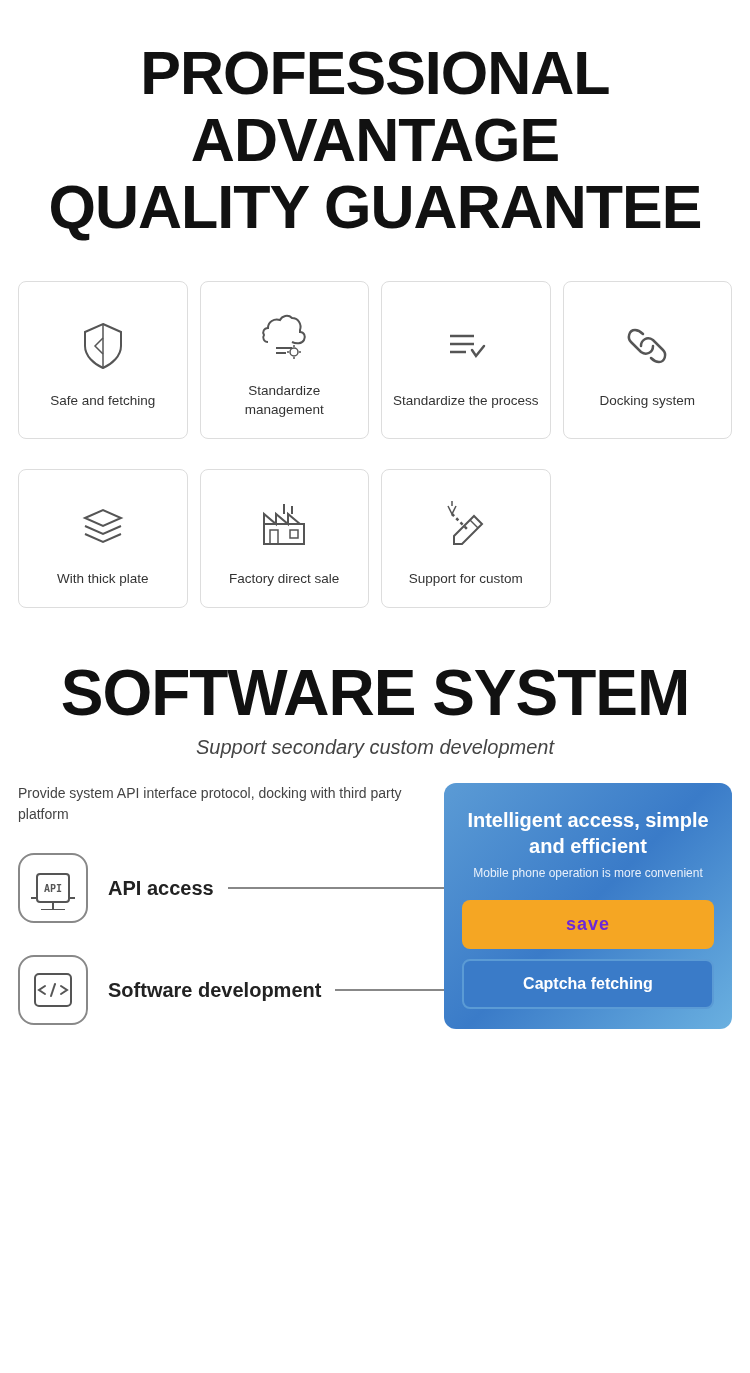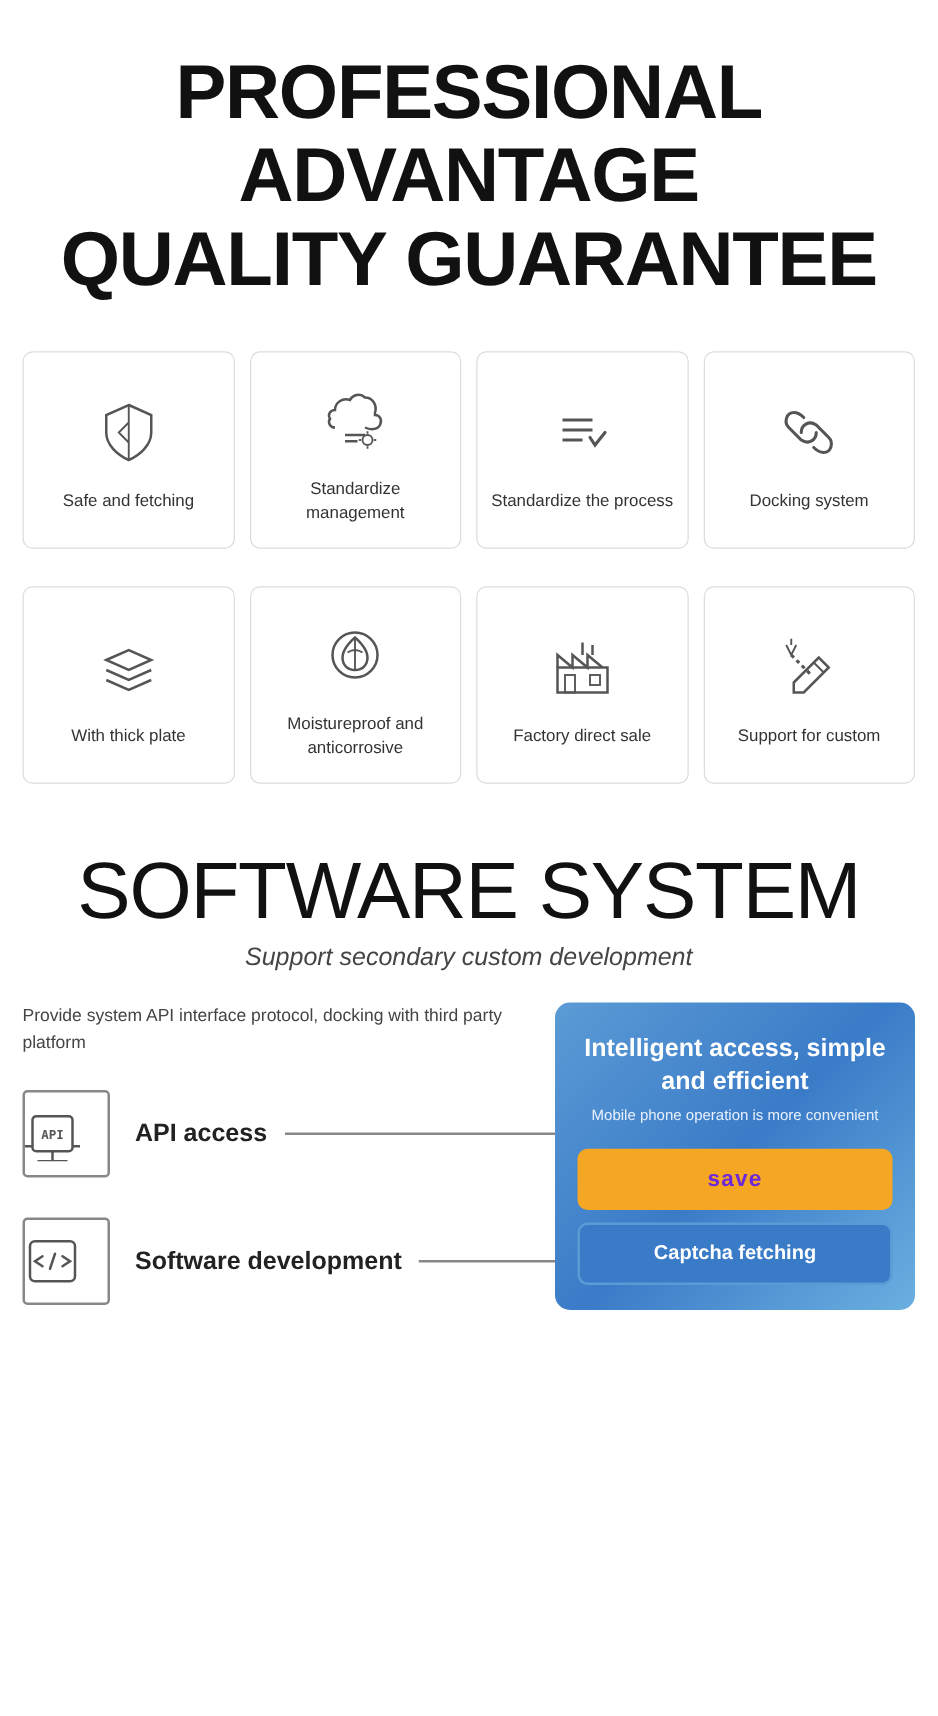--- a/index.html
+++ b/index.html
@@ -64,21 +64,21 @@
       font-weight: 400;
     }
 
     
     .software-section {
       padding: 30px 18px 20px;
     }
     .software-title {
       text-align: center;
       font-size: 64px;
-      font-weight: 400;
+      font-weight: 700;
       color: #111;
       letter-spacing: -1px;
       line-height: 1.1;
       margin-bottom: 8px;
     }
     .software-subtitle {
       text-align: center;
       font-size: 20px;
       color: #444;
       margin-bottom: 24px;
@@ -102,23 +102,24 @@
     .software-item {
       display: flex;
       align-items: center;
       margin-bottom: 32px;
       position: relative;
     }
     .software-item-icon {
       width: 70px;
       height: 70px;
       border: 2px solid #888;
-      border-radius: 4px;
+      border-radius: 16px;
       display: flex;
       align-items: center;
+      justify-content: center;
       flex-shrink: 0;
       margin-right: 20px;
     }
     .software-item-icon svg {
       width: 44px;
       height: 44px;
       stroke: #555;
       fill: none;
       stroke-width: 2;
     }
@@ -255,31 +256,20 @@
     <div class="feature-icon">
       <svg viewBox="0 0 56 56">
         <path d="M10 22 L28 14 L46 22 L28 30 Z" stroke="#555" stroke-width="2" fill="none"></path>
         <path d="M10 30 L28 38 L46 30" stroke="#555" stroke-width="2" fill="none"></path>
         <path d="M10 38 L28 46 L46 38" stroke="#555" stroke-width="2" fill="none"></path>
       </svg>
     </div>
     <div class="feature-label">With thick plate</div>
   </div>
 
-  <div class="feature-card">
-    <div class="feature-icon">
-      <svg viewBox="0 0 56 56">
-        <circle cx="28" cy="28" r="18" stroke="#555" stroke-width="2" fill="none"></circle>
-        <path d="M28 14 C28 14 38 22 38 30 C38 36 34 40 28 40 C22 40 18 36 18 30 C18 22 28 14 28 14Z" stroke="#555" stroke-width="2" fill="none"></path>
-        <line x1="28" y1="14" x2="28" y2="40" stroke="#555" stroke-width="1.5"></line>
-        <path d="M22 26 Q28 22 34 26" stroke="#555" stroke-width="1.5" fill="none"></path>
-      </svg>
-    </div>
-    <div class="feature-label">Moistureproof and anticorrosive</div>
-  </div>
 
   <div class="feature-card">
     <div class="feature-icon">
       <svg viewBox="0 0 56 56">
         <rect x="8" y="28" width="40" height="20" stroke="#555" stroke-width="2" fill="none"></rect>
         <path d="M8 28 L8 18 L20 28 L20 18 L32 28 L32 18 L44 28" stroke="#555" stroke-width="2" fill="none"></path>
         <rect x="14" y="34" width="8" height="14" stroke="#555" stroke-width="1.5" fill="none"></rect>
         <rect x="34" y="34" width="8" height="8" stroke="#555" stroke-width="1.5" fill="none"></rect>
         <line x1="28" y1="8" x2="28" y2="18" stroke="#555" stroke-width="2"></line>
         <line x1="36" y1="10" x2="36" y2="18" stroke="#555" stroke-width="2"></line>

